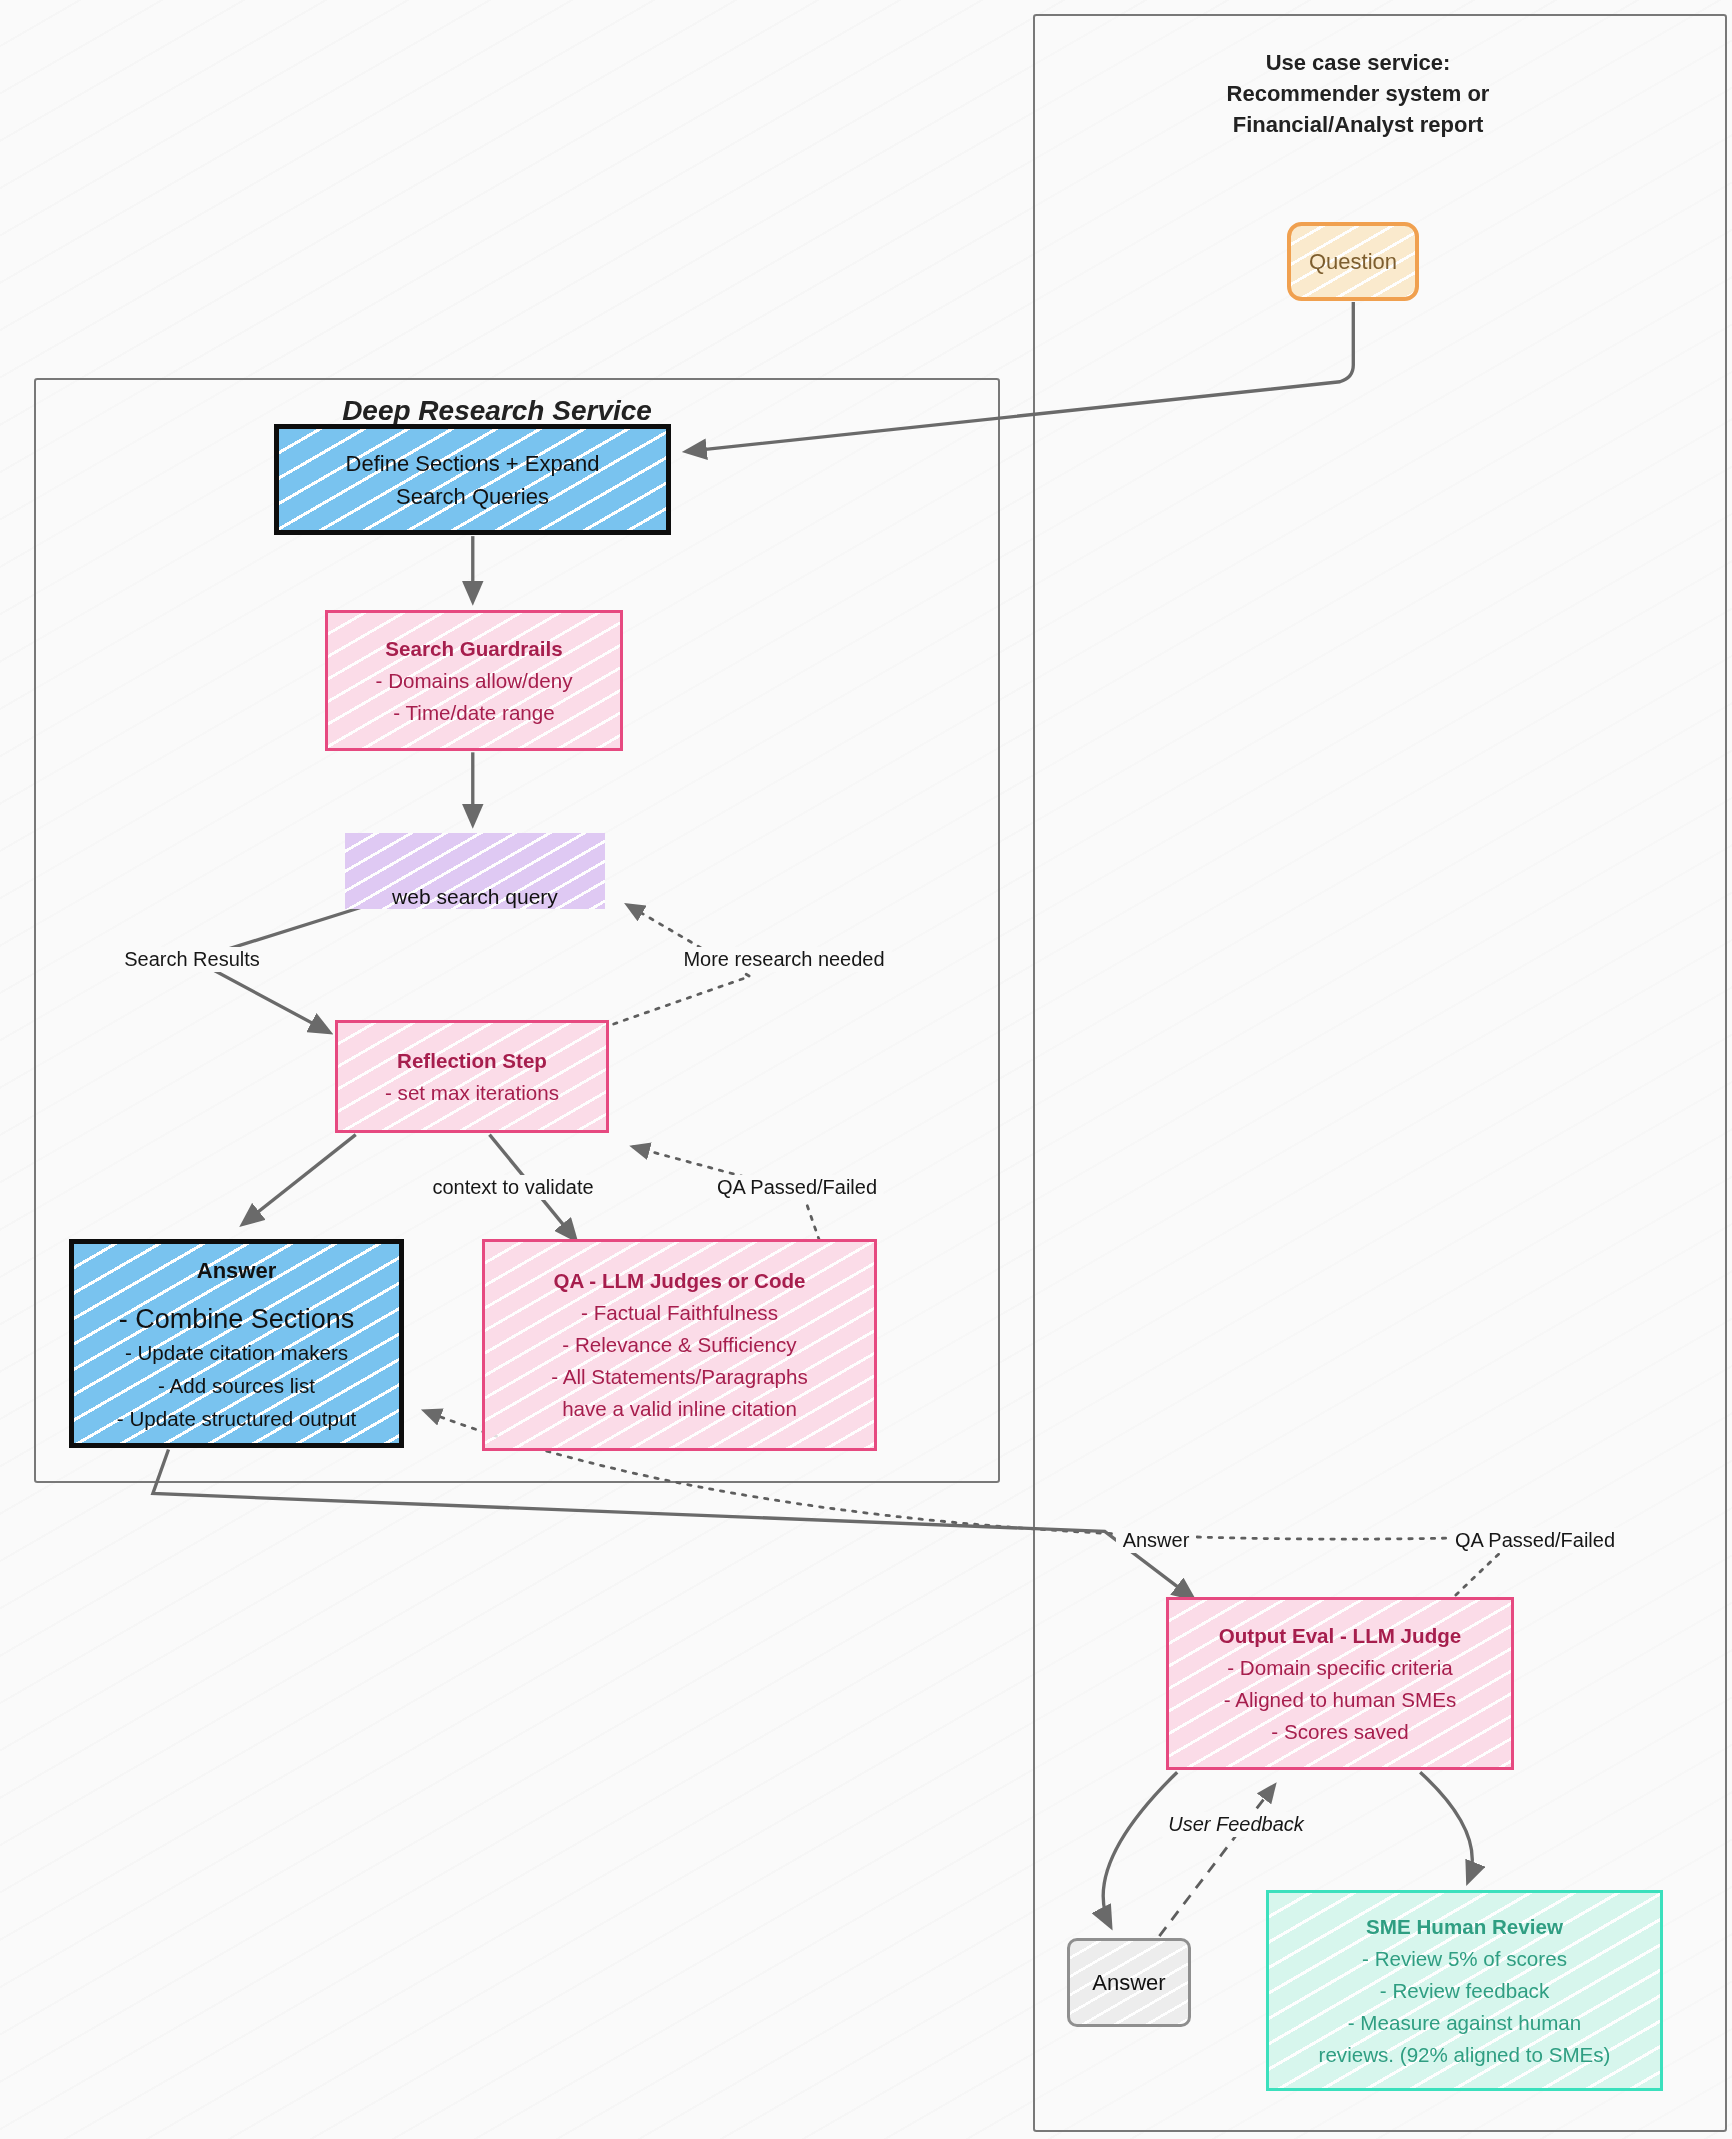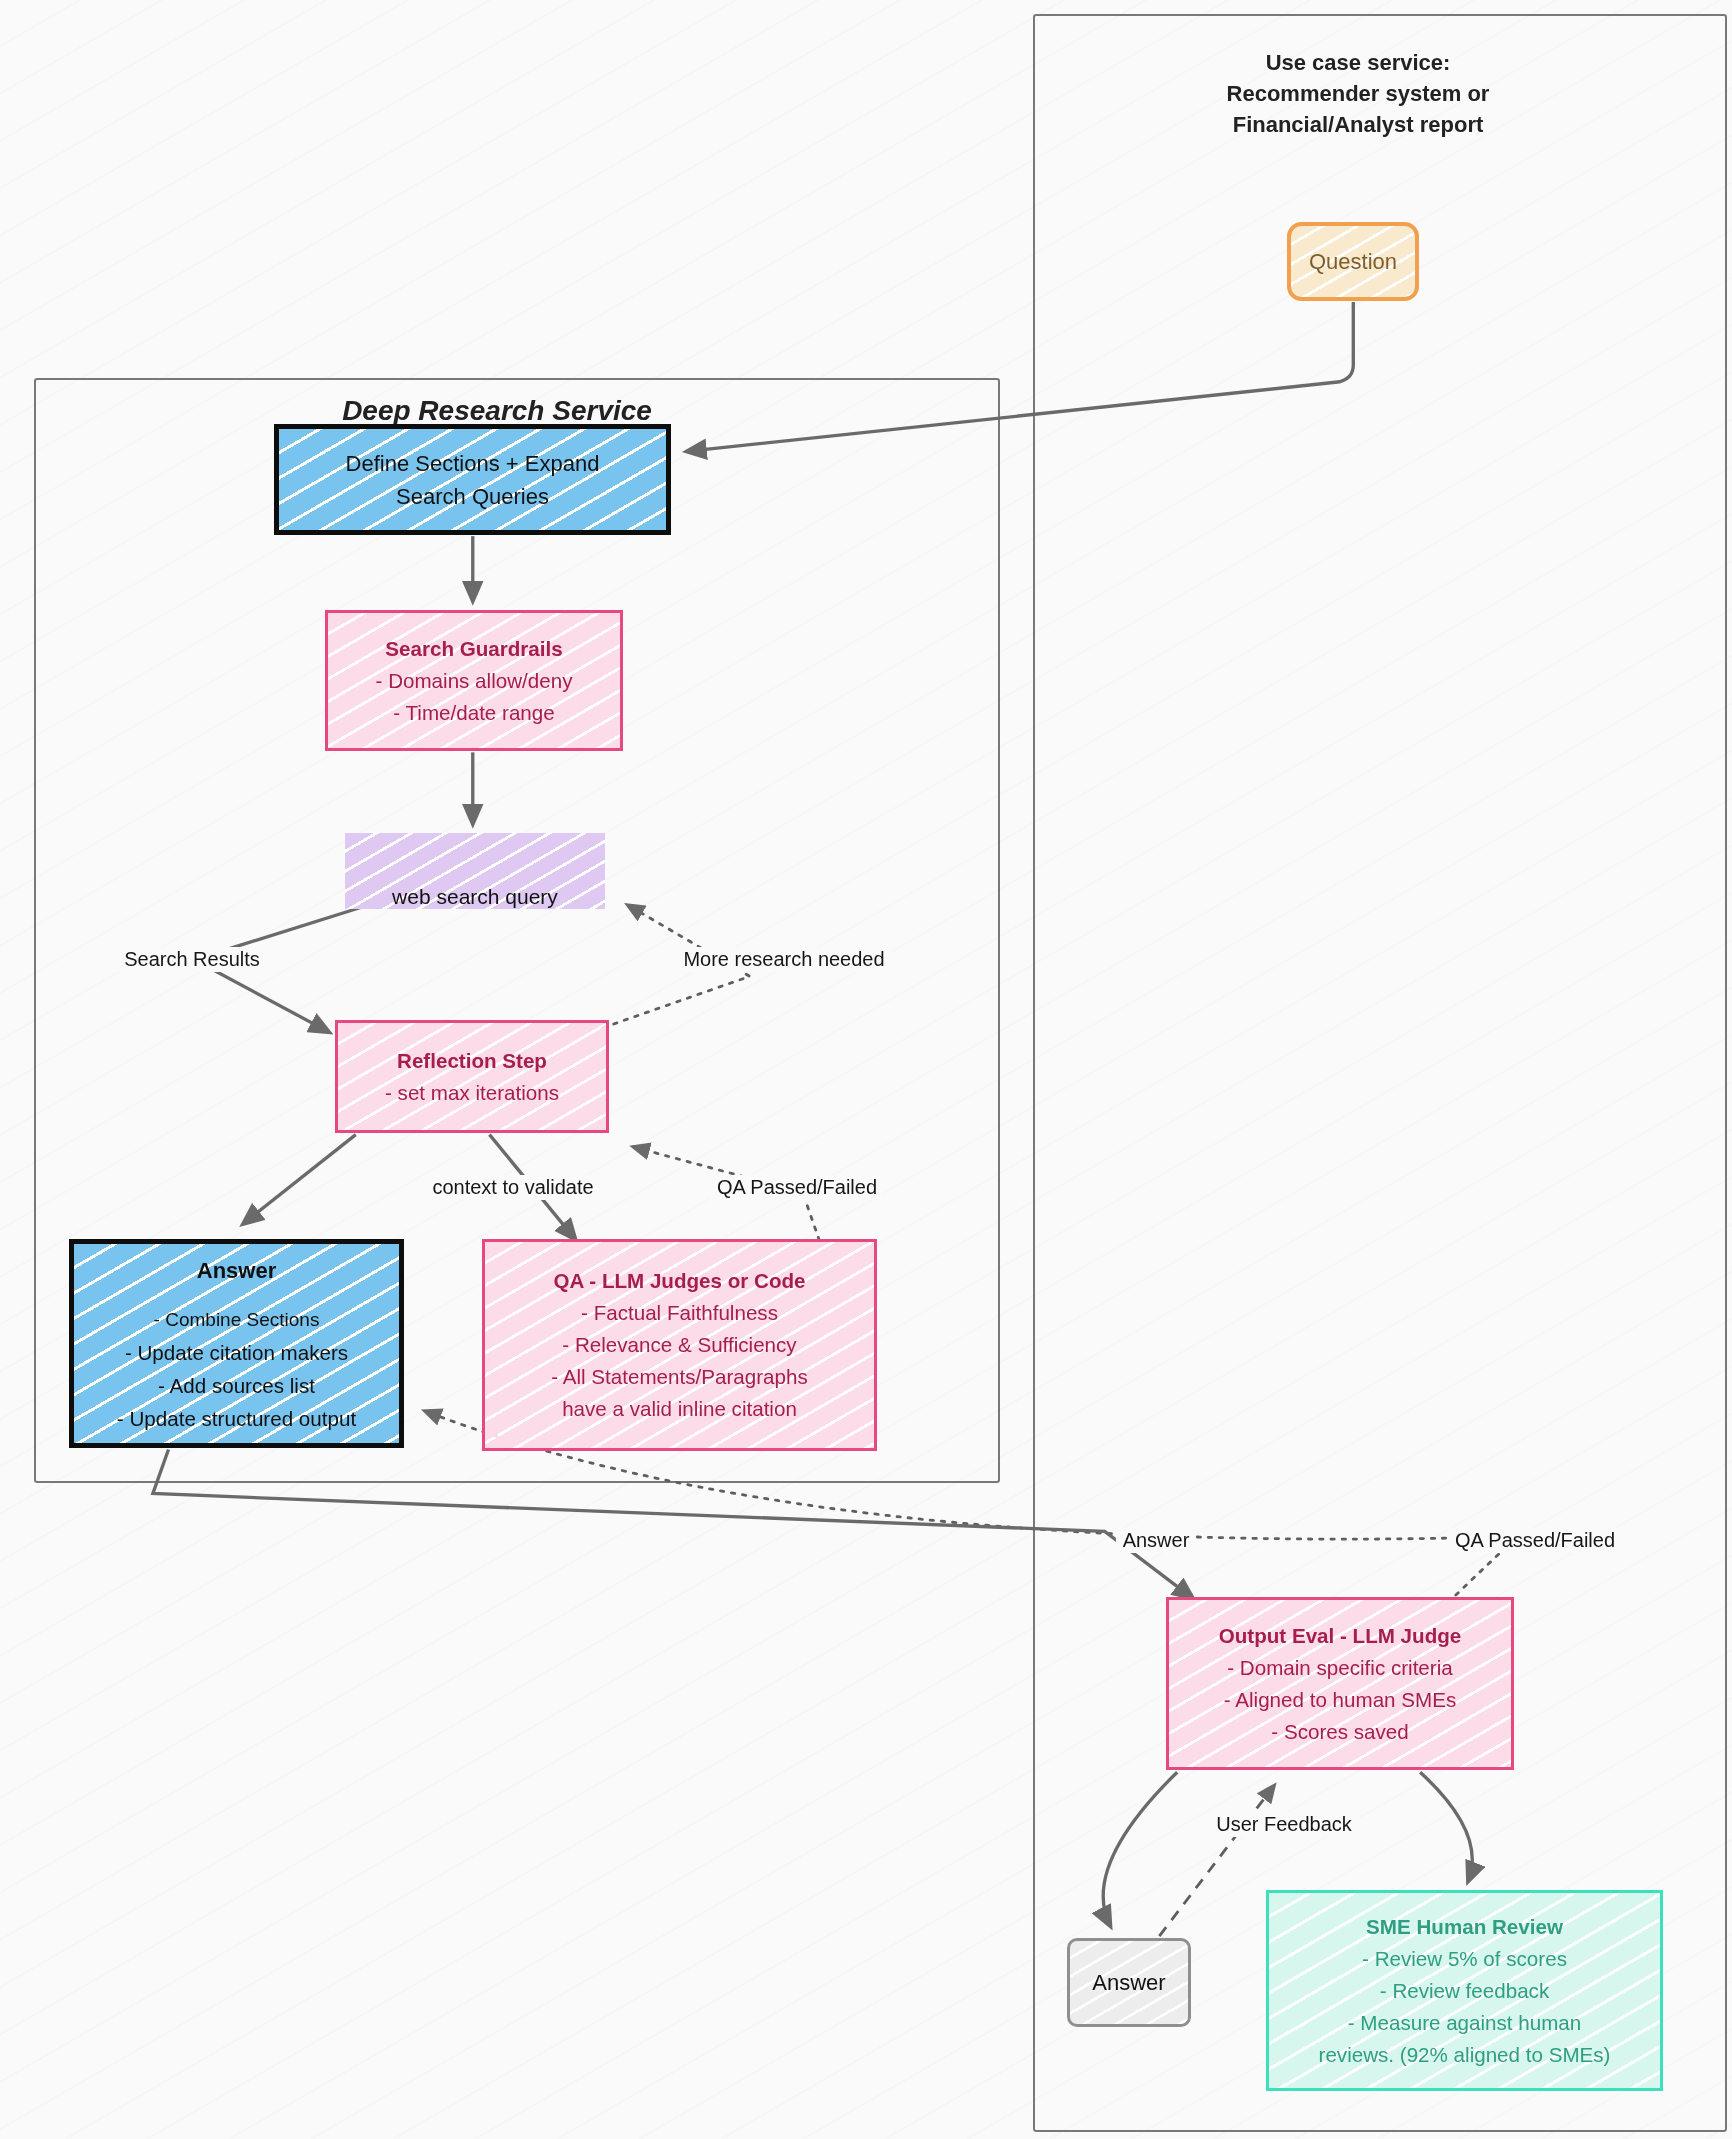--- a/index.html
+++ b/index.html
@@ -119,34 +119,34 @@
   <div style="font-size:21px;color:#111;">web search query</div>
 </div>
 
 <div class="abs node hatch-pink" style="left:335px;top:1020px;width:274px;height:113px;">
   <div class="t-maroon bold">Reflection Step</div>
   <div class="t-maroon">- set max iterations</div>
 </div>
 
 <div class="abs node hatch-blue" style="left:69px;top:1239px;width:335px;height:209px;">
   <div class="t-black bold" style="font-size:22px;line-height:35px;">Answer</div>
-  <div class="t-black" style="font-size:19px;line-height:33px;margin-top:15px;">- Combine Sections</div>
+  <div class="t-black" style="font-size:27px;line-height:33px;margin-top:15px;">- Combine Sections</div>
   <div class="t-black" style="font-size:20.6px;line-height:33px;text-align:right;">- Update citation makers</div>
   <div class="t-black" style="font-size:20.6px;line-height:33px;">- Add sources list</div>
   <div class="t-black" style="font-size:20.6px;line-height:33px;">- Update structured output</div>
 </div>
 
 <div class="abs node hatch-pink" style="left:482px;top:1239px;width:395px;height:212px;">
   <div class="t-maroon bold">QA - LLM Judges or Code</div>
   <div class="t-maroon">- Factual Faithfulness</div>
   <div class="t-maroon">- Relevance &amp; Sufficiency</div>
   <div class="t-maroon">- All Statements/Paragraphs</div>
   <div class="t-maroon">have a valid inline citation</div>
 </div>
 
 <div class="edge-label" style="left:192px;top:947px;">Search Results</div>
 <div class="edge-label" style="left:784px;top:947px;">More research needed</div>
 <div class="edge-label" style="left:513px;top:1175px;text-align:right;">context to validate</div>
 <div class="edge-label" style="left:797px;top:1175px;">QA Passed/Failed</div>
 <div class="edge-label" style="left:1156px;top:1528px;">Answer</div>
 <div class="edge-label" style="left:1535px;top:1528px;">QA Passed/Failed</div>
-<div class="edge-label" style="left:1284px;top:1812px;">User Feedback</div>
+<div class="edge-label" style="left:1236px;top:1812px;font-style:italic;">User Feedback</div>
 
 
 </body></html>

